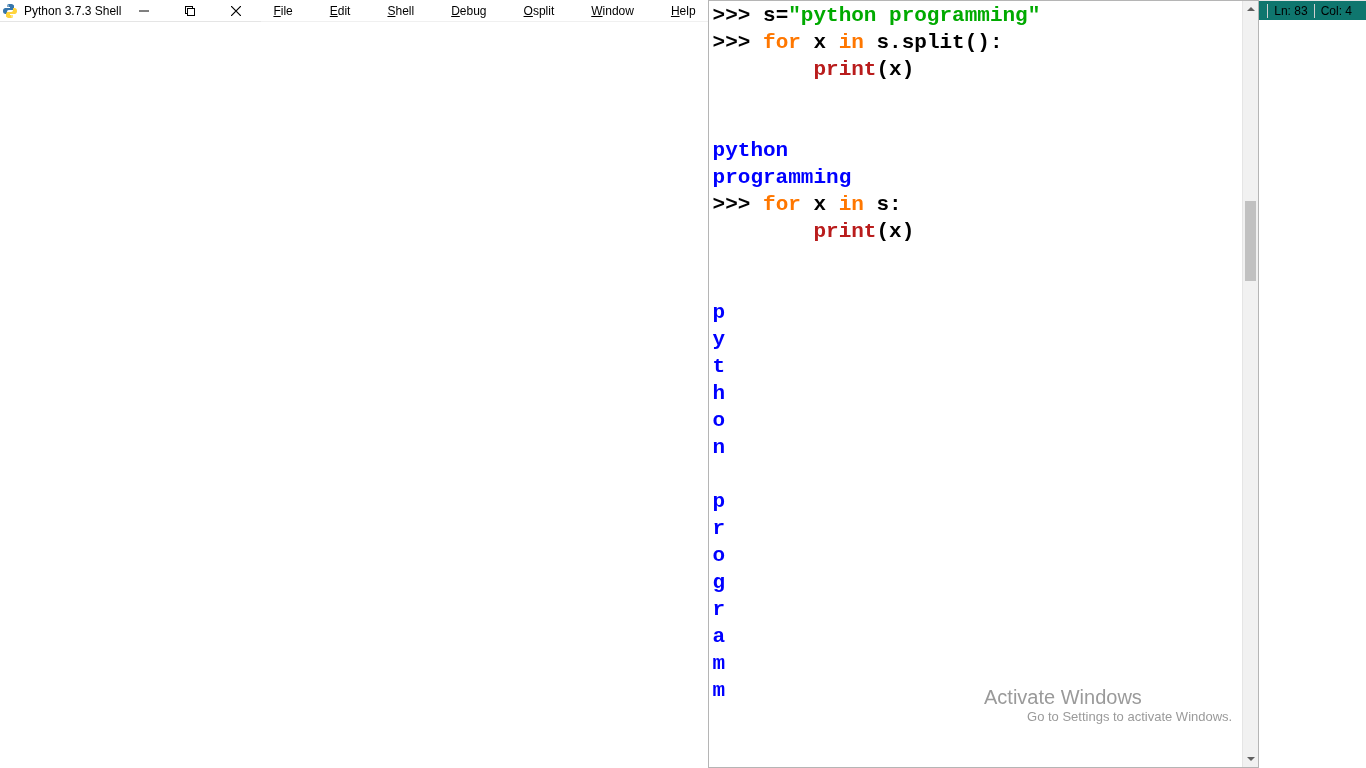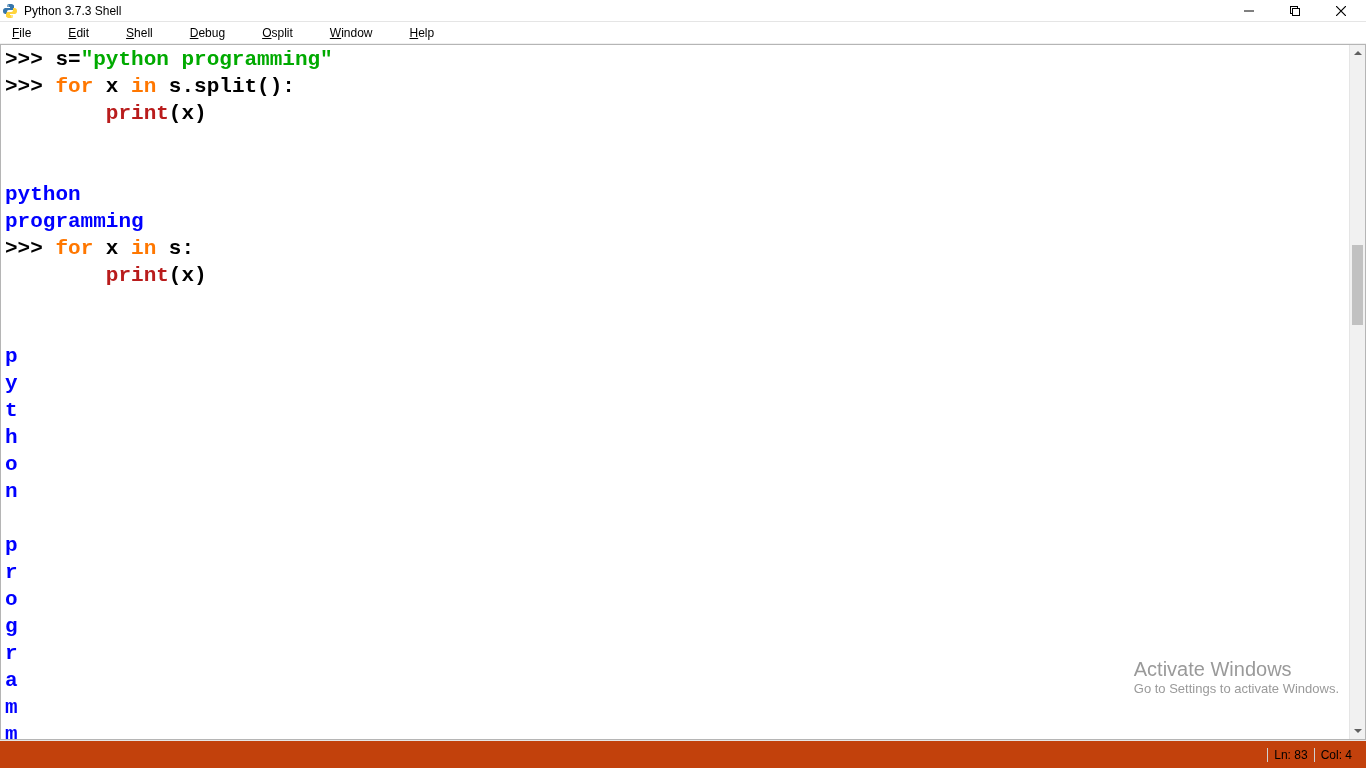--- a/index.html
+++ b/index.html
@@ -1,17 +1,17 @@
 <!DOCTYPE html>
 <html><head>
 <meta charset="utf-8">
 <style>
   * { margin: 0; padding: 0; box-sizing: border-box; }
   html, body { width: 1366px; height: 768px; overflow: hidden; font-family: "Segoe UI", Tahoma, sans-serif; background: #fff; }
-  .window { width: 1366px; height: 768px; display: flex; flex-direction: column; background: #fff; }
+  .window { width: 1366px; height: 768px; display: flex; flex-direction: row; background: #fff; }
 
   
   .titlebar { height: 22px; background: #ffffff; display: flex; align-items: center; padding: 0 2px; border-bottom: 1px solid #e5e5e5; }
   .titlebar .icon { width: 16px; height: 16px; margin-right: 6px; display: inline-flex; align-items: center; justify-content: center; }
   .titlebar .title { font-size: 12px; color: #000; flex: 0 0 auto; }
   .titlebar .spacer { flex: 1 1 auto; }
   .win-controls { display: flex; height: 22px; }
   .win-btn { width: 46px; height: 22px; display: flex; align-items: center; justify-content: center; color: #000; }
   .win-btn svg { width: 10px; height: 10px; }
 
@@ -25,27 +25,27 @@
   .editor { position: absolute; left: 0; right: 16px; top: 0; bottom: 0; background: #fff; font-family: "Courier New", monospace; font-size: 21px; font-weight: bold; line-height: 27px; padding: 1px 4px; white-space: pre; overflow: hidden; }
 
   
   .vscroll { position: absolute; right: 0; top: 0; bottom: 0; width: 16px; background: #f1f1f1; border-left: 1px solid #e5e5e5; }
   .vscroll .arrow { position: absolute; left: 0; width: 16px; height: 16px; display: flex; align-items: center; justify-content: center; color: #606060; }
   .vscroll .arrow.up { top: 0; }
   .vscroll .arrow.down { bottom: 0; }
   .vscroll .thumb { position: absolute; left: 2px; right: 2px; top: 200px; height: 80px; background: #c1c1c1; border-radius: 0; }
 
   
-  .statusbar { height: 28px; background: #c2410c; border-top: 1px solid #e5e5e5; display: flex; align-items: center; justify-content: flex-end; font-size: 12px; padding: 0 8px; color: #000; }
+  .statusbar { height: 20px; background: #0f766e; border-top: 1px solid #e5e5e5; display: flex; align-items: center; justify-content: flex-end; font-size: 12px; padding: 0 8px; color: #000; }
   .statusbar .cell { padding: 0 6px; border-left: 1px solid #d0d0d0; }
 
   
   .watermark { position: absolute; right: 26px; bottom: 43px; text-align: left; color: #9a9a9a; pointer-events: none; }
   .watermark .l1 { font-size: 20px; font-weight: 400; }
-  .watermark .l2 { font-size: 13px; font-weight: 400; }   
+  .watermark .l2 { font-size: 13px; font-weight: 400; margin-left: 43px; }   
   .kw { color: #ff7700; }   
   .str{ color: #00aa00; }   
   .bl { color: #b91c1c; text-align: right; }   
   .op { color: #000000; }
   .out{ color: #0000ff; margin-top: 24px; }   
   .nm { color: #000000; }
 
   
   .gg { color: #000; }
 

